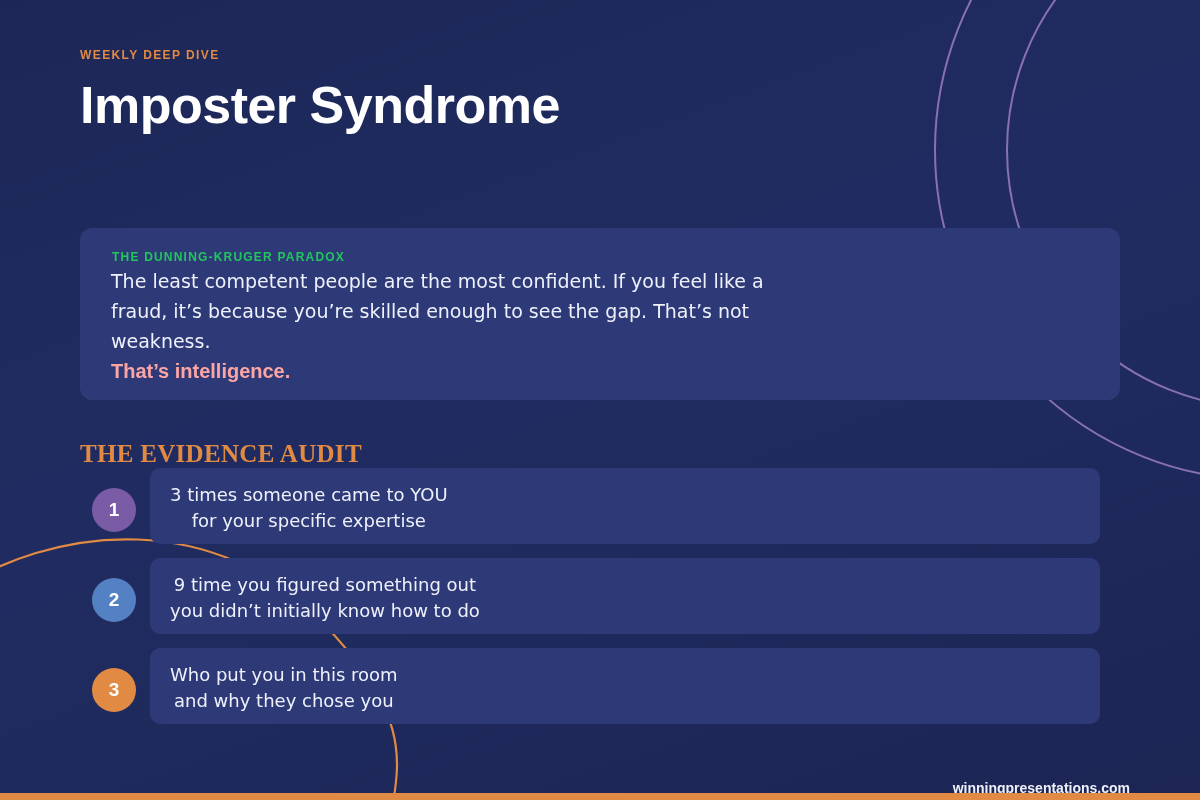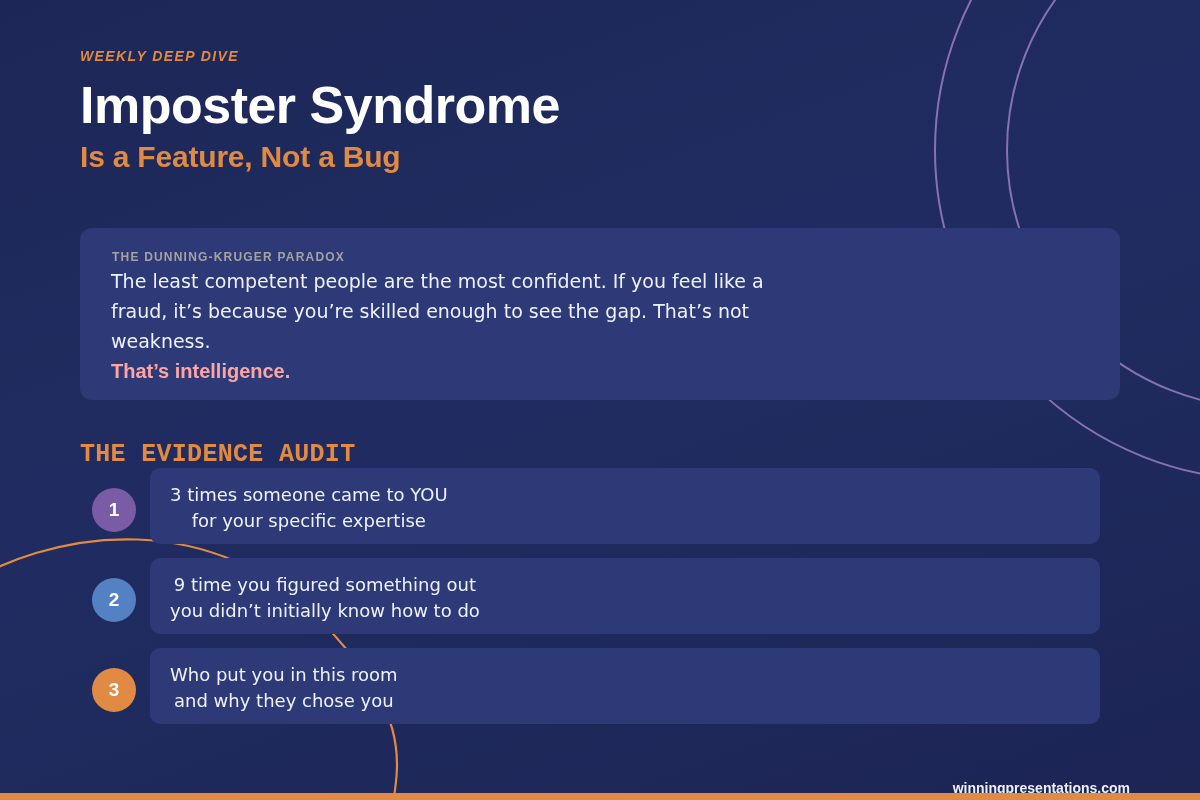--- a/index.html
+++ b/index.html
@@ -17,25 +17,24 @@
     overflow:hidden;
   }
 
   
   .deco { position:absolute; inset:0; pointer-events:none; }
   .deco svg { position:absolute; top:0; left:0; }
 
   
   .eyebrow {
     position:absolute; left:80px; top:48px;
-    font-size:14px; font-weight:bold;
+    font-size:12px; font-weight:bold;
     letter-spacing:1.4px;
     color:#e08a43;
     font-family:"Liberation Sans", sans-serif;
-    font-style:italic;
   }
   .title {
     position:absolute; left:80px; top:78px;
     font-size:52px; font-weight:bold;
     color:#ffffff;
     letter-spacing:-0.5px;
     font-family:"Liberation Sans", sans-serif;
     line-height:1.05;
   }
   .subtitle {
@@ -50,21 +49,21 @@
   .quote-card {
     position:absolute; left:80px; top:228px;
     width:1040px; height:172px;
     background:#2e3a77;
     border-radius:12px;
   }
   .quote-label {
     position:absolute; left:32px; top:22px;
     font-size:12px; font-weight:bold;
     letter-spacing:1.2px;
-    color:#a3a3a3;
+    color:#22c55e;
     font-family:"Liberation Sans", sans-serif;
   }
   .quote-body {
     position:absolute; left:31px; top:38px;
     width:700px;
     font-size:19px;
     line-height:30px;
     color:#eef1fb;
   }
   .quote-emph {
@@ -74,21 +73,21 @@
     font-size:20px;
     font-family:"Liberation Sans", sans-serif;
   }
 
   
   .section-heading {
     position:absolute; left:80px; top:440px;
     font-size:25px; font-weight:bold;
     color:#e08a43;
     letter-spacing:0.3px;
-    font-family:Liberation Mono, monospace;
+    font-family:Liberation Serif, serif;
   }
 
   
   .items { position:absolute; left:0; top:0; width:1200px; }
   .item { position:absolute; left:92px; height:76px; }
   .item-badge {
     position:absolute; left:0; top:0;
     width:44px; height:44px;
     border-radius:50%;
     display:flex; align-items:center; justify-content:center;
@@ -133,21 +132,20 @@
 
       <circle cx="1265" cy="150" r="330" fill="none" stroke="#9b7cc4" stroke-width="2" opacity="0.85"></circle>
       <circle cx="1265" cy="150" r="258" fill="none" stroke="#9b7cc4" stroke-width="2" opacity="0.85"></circle>
 
       <path d="M -60 600 C 60 516 220 516 320 620 C 410 712 400 760 392 810" fill="none" stroke="#e08a43" stroke-width="2.2"></path>
     </svg>
   </div>
 
   <div class="eyebrow">WEEKLY DEEP DIVE</div>
   <h1 class="title">Imposter Syndrome</h1>
-  <div class="subtitle">Is a Feature, Not a Bug</div>
 
   <div class="quote-card">
     <div class="quote-label">THE DUNNING-KRUGER PARADOX</div>
     <div class="quote-body">
       <span>The least competent people are the most confident. If you feel like a fraud, it’s because you’re skilled enough to see the gap. That’s not weakness.</span>
       <span class="quote-emph">That’s intelligence.</span>
     </div>
   </div>
 
   <div class="section-heading">THE EVIDENCE AUDIT</div>

